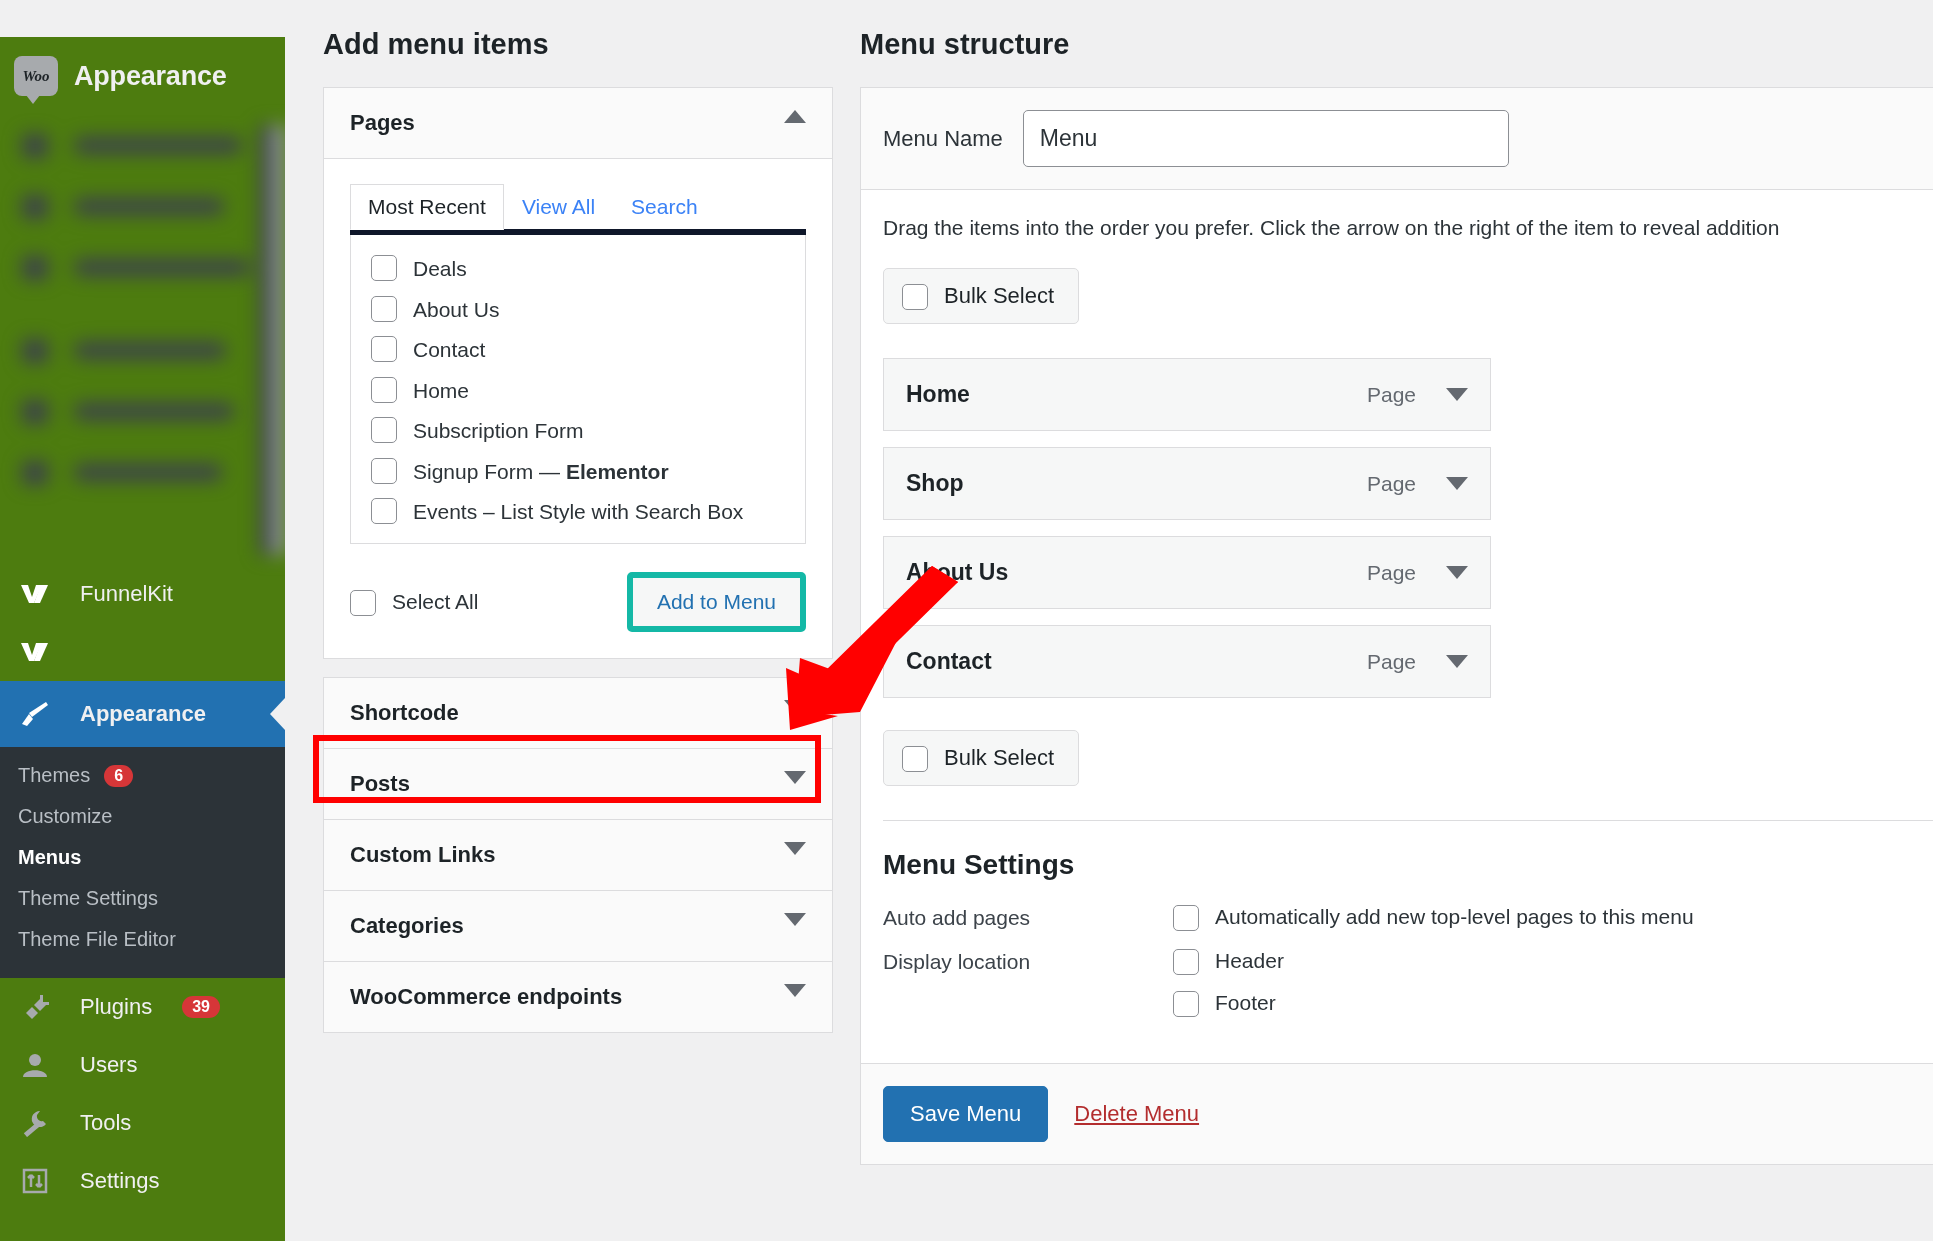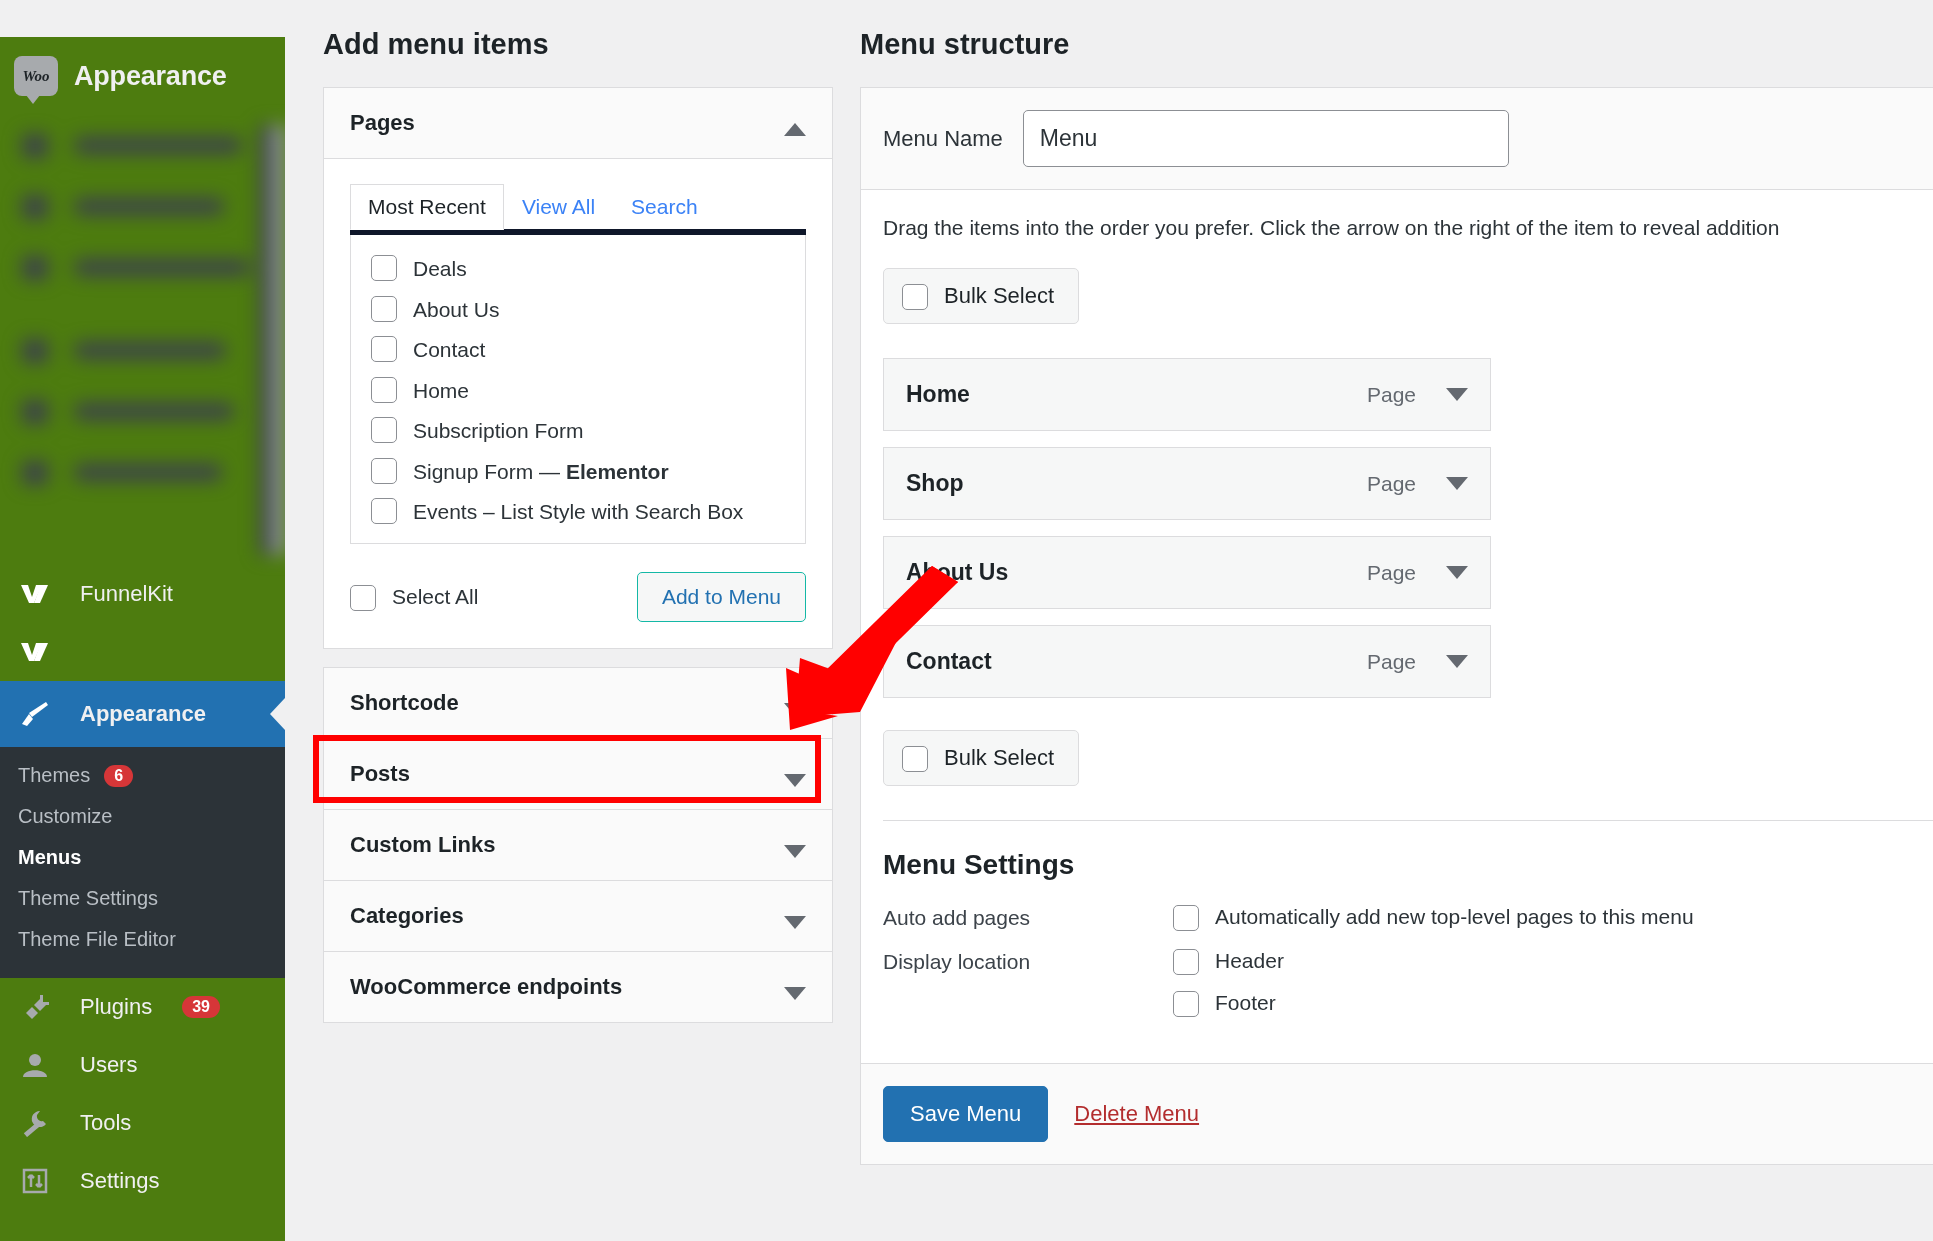--- a/index.html
+++ b/index.html
@@ -77,21 +77,21 @@
   #main { position:absolute; left:285px; top:0; right:0; height:1241px; }
 
   .col-left  { position:absolute; left:38px;  top:0; width:510px; }
   .col-right { position:absolute; left:575px; top:0; width:1340px; }
 
   .col-title { font-size:29px; font-weight:700; color:#1d2327; margin:28px 0 26px 0; }
 
   .panel { background:#fff; border:1px solid #dcdcde; }
 
   .accordion-head {
-    display:flex; align-items:flex-end; justify-content:space-between;
+    display:flex; align-items:flex-start; justify-content:space-between;
     padding:22px 26px; background:#fafafa; border-bottom:1px solid #dcdcde;gap:36px;
   }
   .accordion-title { font-size:22px; font-weight:700; color:#1d2327; }
   .caret { width:0;height:0;border-left:11px solid transparent;border-right:11px solid transparent; }
   .caret.up   { border-bottom:13px solid #646970; }
   .caret.down { border-top:13px solid #646970; }
 
   .acc-body { padding:24px 26px 26px 26px; background:#fff; }
 
   .tabs { display:flex; align-items:flex-end; border-bottom:6px solid #0f172a; }
@@ -109,21 +109,21 @@
   .cb {
     width:26px;height:26px;flex:0 0 auto;background:#fff;
     border:1px solid #8c8f94; border-radius:5px; margin-top:2px;
   }
   .check-label { font-size:21px; color:#2c3338; line-height:1.55; }
   .check-label b { font-weight:700; }
 
   .list-actions { display:flex; align-items:center; justify-content:space-between; margin-top:28px; }
   .select-all { display:flex; align-items:center; gap:16px; font-size:21px; color:#2c3338; }
   .btn-secondary {
-    background:#f6f7f7; color:#2271b1; border:1px solid #14b8a6;
+    background:#f6f7f7; color:#2271b1; border:6px solid #14b8a6;
     border-radius:5px; font-size:21px; padding:12px 24px; font-family:inherit;
   }
 
   .acc-row { border-top:1px solid #dcdcde; }
   .acc-row:first-child { border-top:none; }
 
   .highlight-box {
     position:absolute; left:-10px; top:735px; width:508px; height:68px;
     border:6px solid #ff0000; background:transparent; z-index:30; pointer-events:none;
   }

